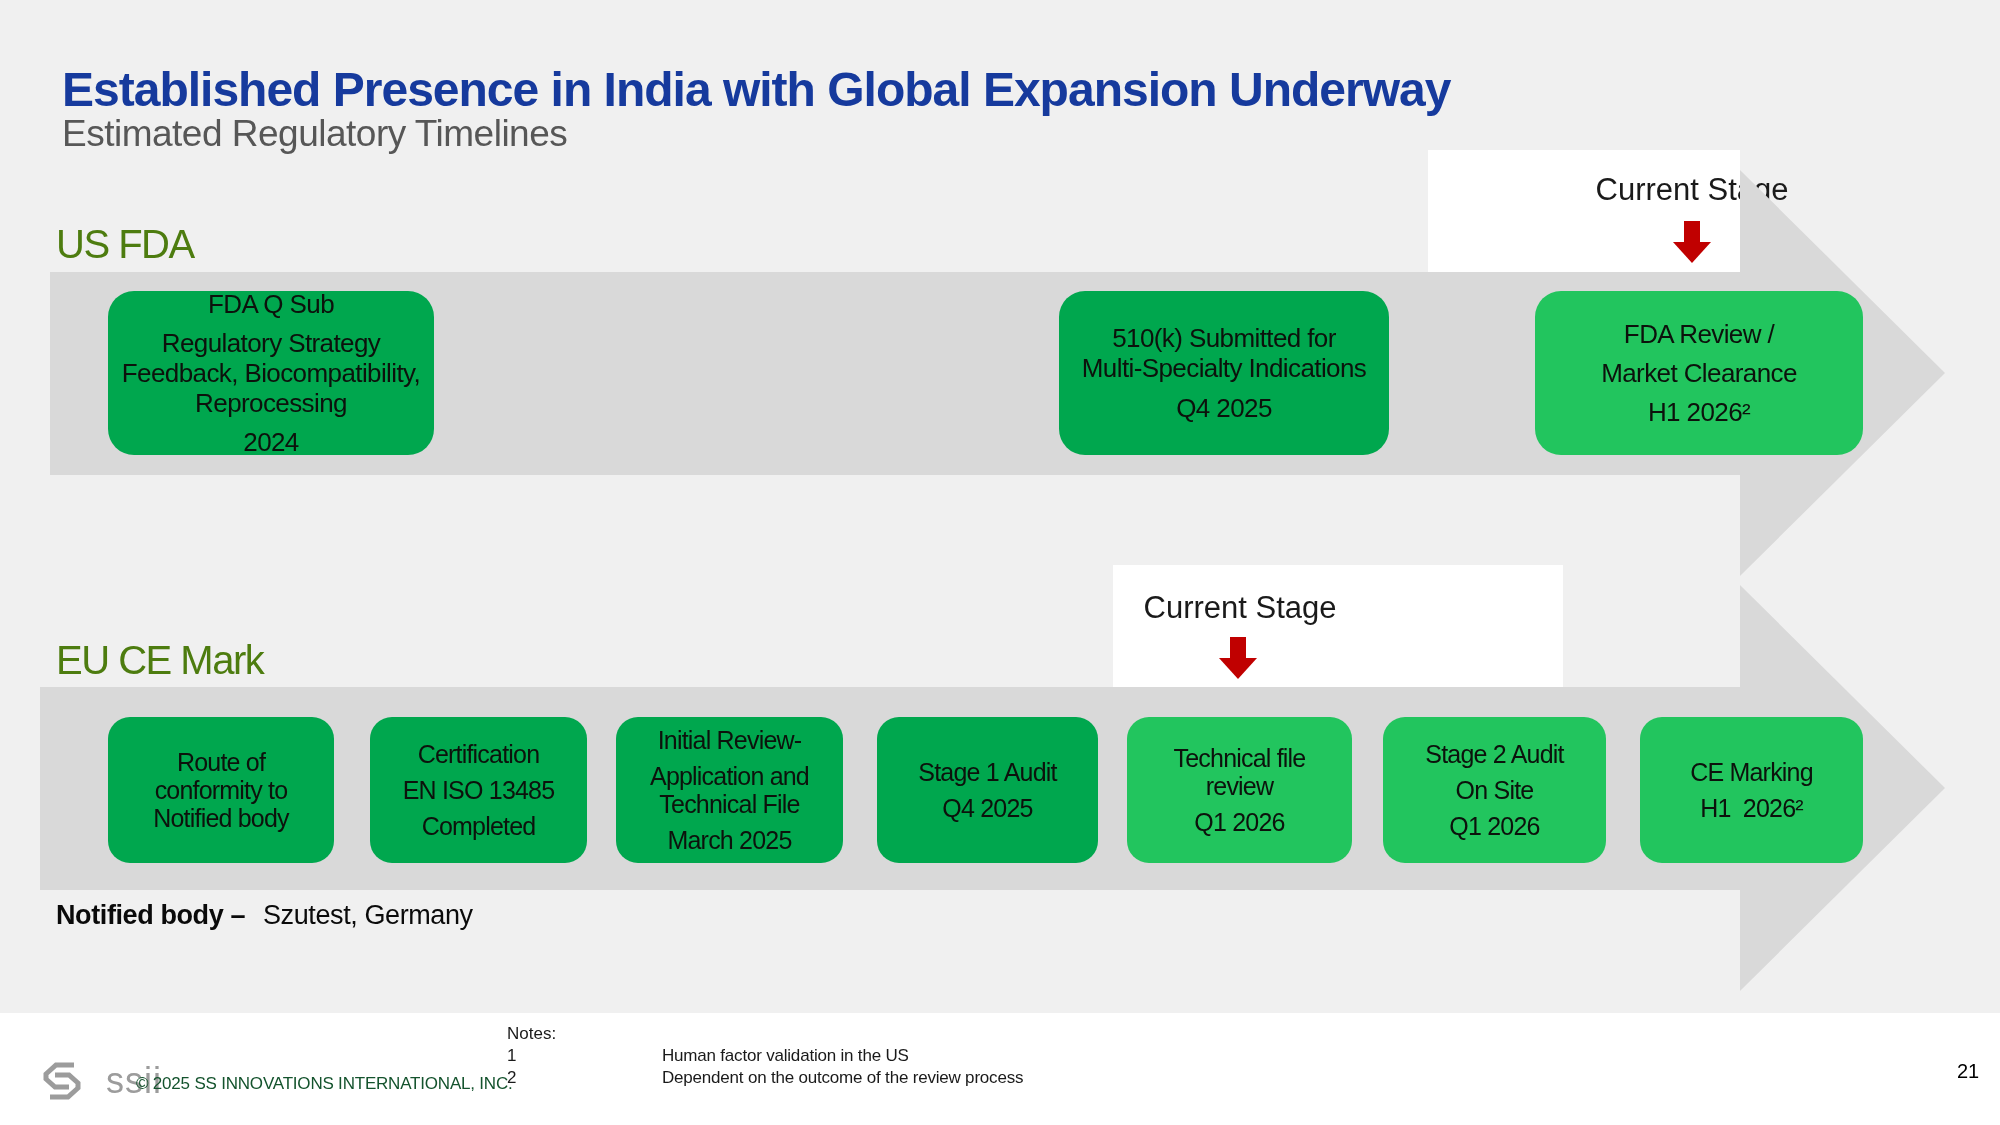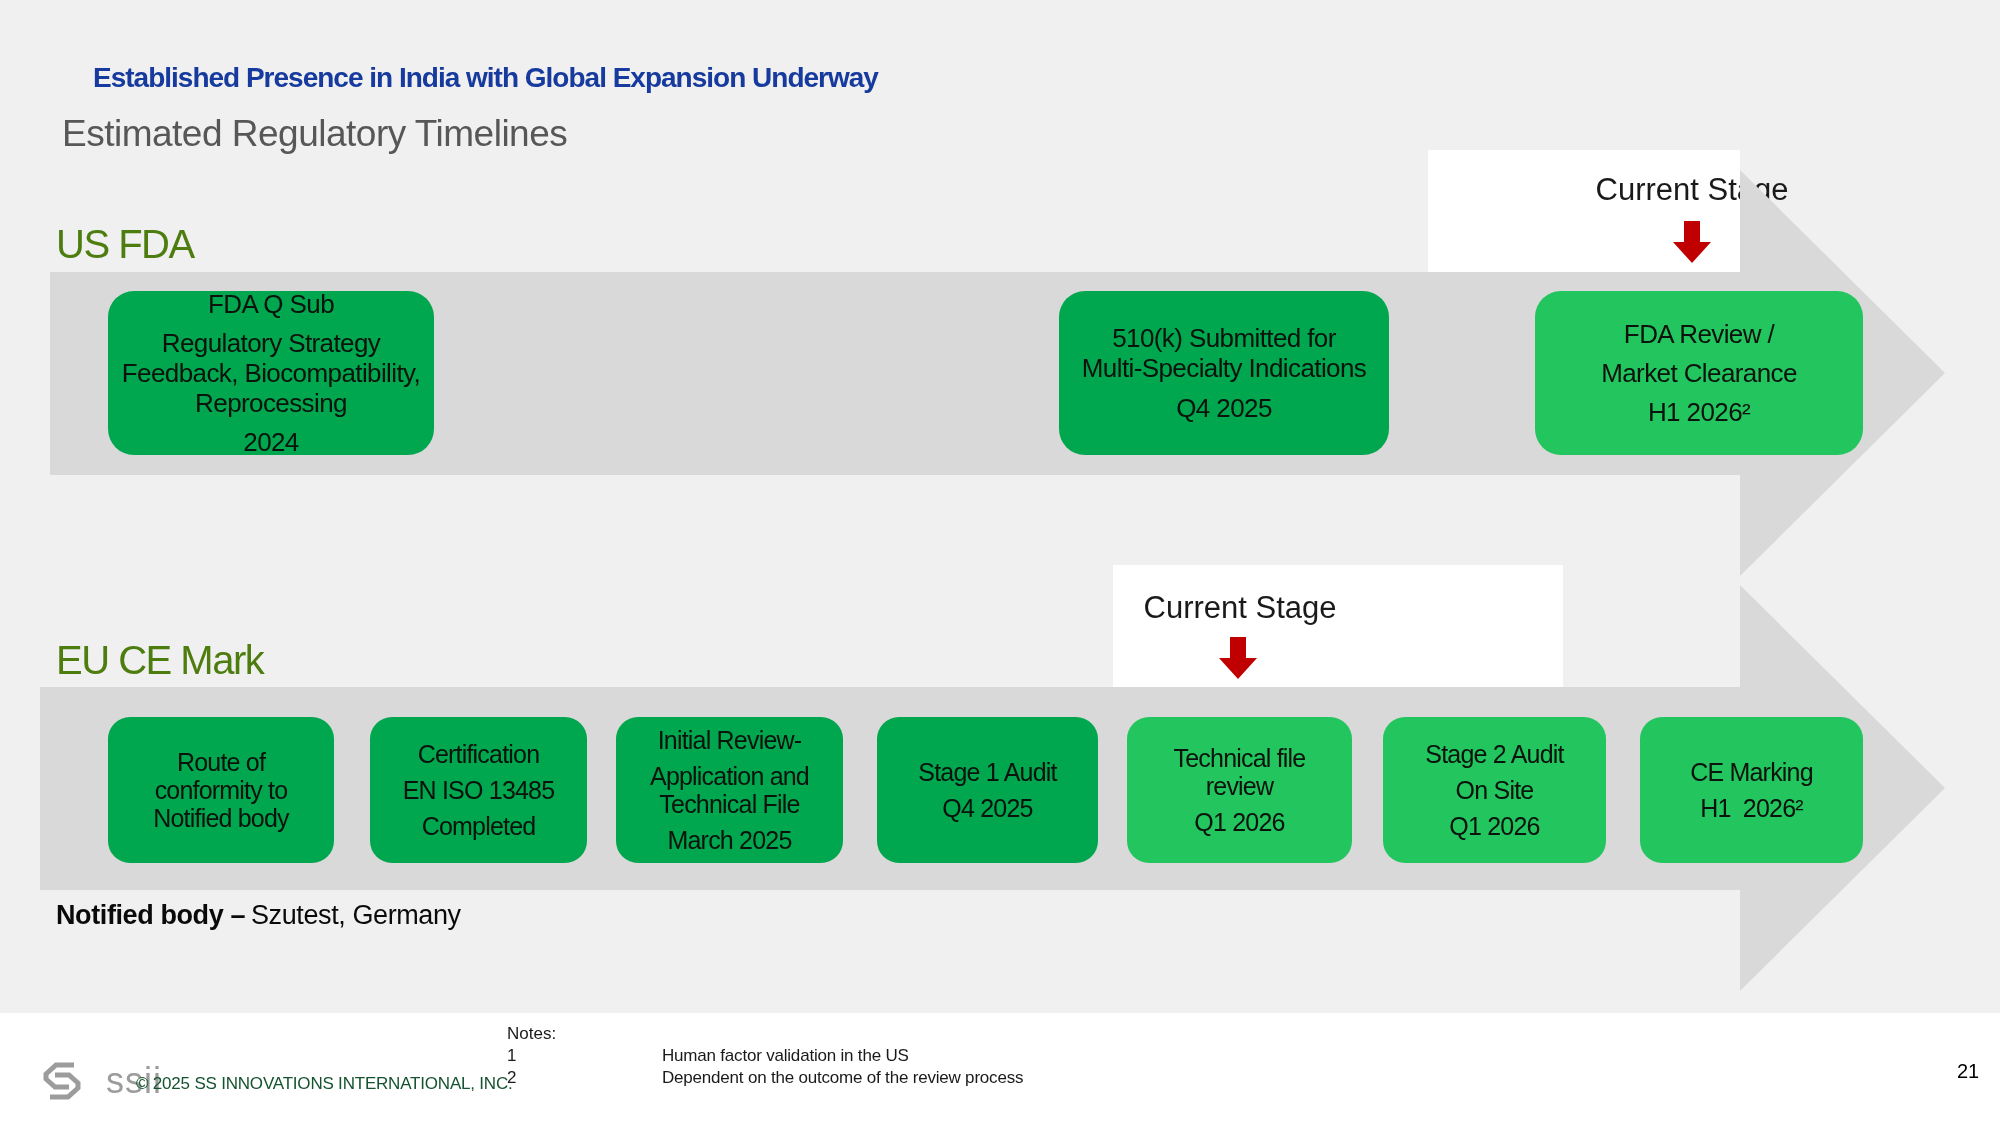--- a/index.html
+++ b/index.html
@@ -1,22 +1,22 @@
 <!DOCTYPE html>
 <html><head>
 <meta charset="utf-8">
 <style>
   html,body{margin:0;padding:0;background:#e8e8e8;}
   .slide{
     position:relative;width:2000px;height:1125px;overflow:hidden;
     background:#f0f0f0;font-family:"Liberation Sans",sans-serif;color:#111;
   }
   
-  .title{position:absolute;left:62px;top:62px;font-size:28px;font-weight:700;
-         letter-spacing:-1px;color:#163A9D;white-space:nowrap;margin-left:31px;}
+  .title{position:absolute;left:62px;top:62px;font-size:48px;font-weight:700;
+         letter-spacing:-1px;color:#163A9D;white-space:nowrap;}
   .subtitle{position:absolute;left:62px;top:113px;font-size:37px;font-weight:400;
          letter-spacing:-0.5px;color:#575757;white-space:nowrap;}
   
   .section-heading{position:absolute;font-size:40px;font-weight:400;letter-spacing:-1.5px;color:#4d7c0f;white-space:nowrap;}
   .section-heading.us{left:56px;top:222px;}
   .section-heading.eu{left:56px;top:638px;}
   
   .cs-panel{position:absolute;background:#ffffff;}
   .cs-panel.us{left:1428px;top:150px;width:312px;height:122px;}
   .cs-panel.eu{left:1113px;top:565px;width:450px;height:122px;}
@@ -43,21 +43,21 @@
   .stage-box.us{top:291px;height:164px;border-radius:26px;font-size:26px;letter-spacing:-0.6px;line-height:1.16;}
   .stage-box.eu{top:717px;height:146px;border-radius:22px;font-size:25px;letter-spacing:-0.8px;line-height:1.13;}
   .stage-box.dark{background:#00A74E;}
   .stage-box.light{background:#22c55e;}
   .stage-box .para{white-space:pre-wrap;}
   .stage-box.us .para + .para{margin-top:9px;}
   .stage-box.eu .para + .para{margin-top:8px;}
   
   .notified{position:absolute;left:56px;top:900px;font-size:27px;letter-spacing:-0.4px;color:#0a0a0a;white-space:nowrap;}
   .notified .nb-label{font-weight:700;}
-  .notified .nb-value{font-weight:400;margin-left:6px;}
+  .notified .nb-value{font-weight:400;margin-left:18px;}
   
   .footer{position:absolute;left:0;top:1013px;width:2000px;height:112px;background:#ffffff;}
   .logo{position:absolute;left:40px;top:45px;display:flex;align-items:center;}
   .logo-text{font-size:36px;font-weight:400;color:#9c9c9c;letter-spacing:1px;margin-left:22px;line-height:1;}
   .copyright{position:absolute;left:136px;top:61px;font-size:17px;color:#14532d;letter-spacing:-0.2px;white-space:nowrap;}
   .notes-heading{position:absolute;left:507px;top:11px;font-size:17px;color:#1a1a1a;}
   .note-ref{position:absolute;left:507px;font-size:17px;color:#1a1a1a;}
   .note-text{position:absolute;left:662px;font-size:17px;color:#1a1a1a;letter-spacing:-0.2px;white-space:nowrap;}
   .note-row-1{top:33px;} .note-row-2{top:55px;}
   .page-number{position:absolute;left:1938px;top:47px;width:60px;font-size:20px;color:#000000;text-align:center;}

